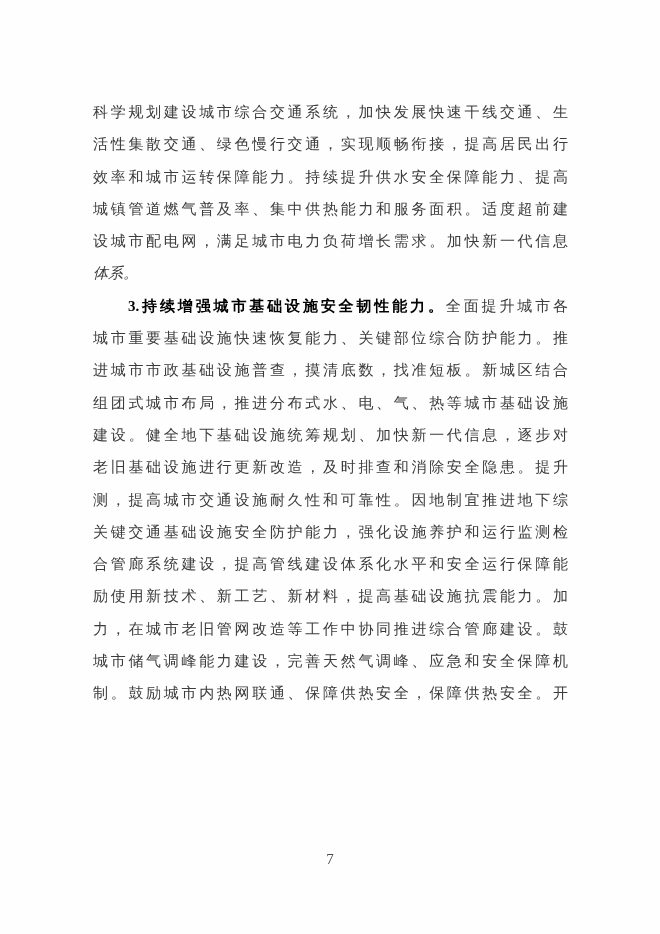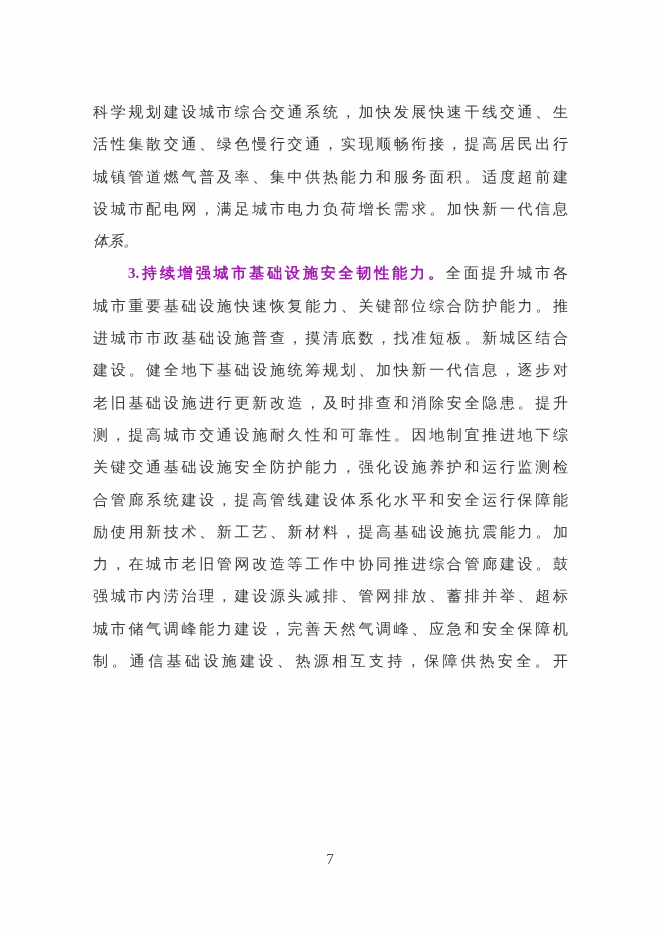--- a/index.html
+++ b/index.html
@@ -41,55 +41,56 @@
   .line.indent {
     padding-left: 35px;
   }
   .line.short {
     text-align-last: left;
     white-space: normal;
     font-style: italic;
   }
   .seg.b {
     font-weight: bold;
-    color: #a21caf;
+    color: #000000;
   }
   .page-number {
     position: absolute;
     top: 849px;
     left: 0;
     width: 100%;
     text-align: center;
     font-size: 15px;
     line-height: 20px;
     color: #4a4a4a;
   }
 </style>
 </head>
 <body>
 
 <div class="page">
   <div class="content">
       <div class="para">
         <div class="line"><span class="seg">科学规划建设城市综合交通系统，加快发展快速干线交通、生</span></div>
         <div class="line"><span class="seg">活性集散交通、绿色慢行交通，实现顺畅衔接，提高居民出行</span></div>
+        <div class="line"><span class="seg">效率和城市运转保障能力。持续提升供水安全保障能力、提高</span></div>
         <div class="line"><span class="seg">城镇管道燃气普及率、集中供热能力和服务面积。适度超前建</span></div>
         <div class="line"><span class="seg">设城市配电网，满足城市电力负荷增长需求。加快新一代信息</span></div>
         <div class="line short"><span class="seg">体系。</span></div>
       </div>
       <div class="para">
         <div class="line indent"><span class="seg b">3.持续增强城市基础设施安全韧性能力。</span><span class="seg">全面提升城市各</span></div>
         <div class="line"><span class="seg">城市重要基础设施快速恢复能力、关键部位综合防护能力。推</span></div>
         <div class="line"><span class="seg">进城市市政基础设施普查，摸清底数，找准短板。新城区结合</span></div>
+        <div class="line"><span class="seg">组团式城市布局，推进分布式水、电、气、热等城市基础设施</span></div>
         <div class="line"><span class="seg">建设。健全地下基础设施统筹规划、加快新一代信息，逐步对</span></div>
         <div class="line"><span class="seg">老旧基础设施进行更新改造，及时排查和消除安全隐患。提升</span></div>
         <div class="line"><span class="seg">测，提高城市交通设施耐久性和可靠性。因地制宜推进地下综</span></div>
         <div class="line"><span class="seg">关键交通基础设施安全防护能力，强化设施养护和运行监测检</span></div>
         <div class="line"><span class="seg">合管廊系统建设，提高管线建设体系化水平和安全运行保障能</span></div>
         <div class="line"><span class="seg">励使用新技术、新工艺、新材料，提高基础设施抗震能力。加</span></div>
         <div class="line"><span class="seg">力，在城市老旧管网改造等工作中协同推进综合管廊建设。鼓</span></div>
-        <div class="line"><span class="seg">强城市内涝治理，建设源头减排、管网排放、蓄排并举、超标</span></div>
         <div class="line"><span class="seg">城市储气调峰能力建设，完善天然气调峰、应急和安全保障机</span></div>
-        <div class="line"><span class="seg">制。通信基础设施建设、热源相互支持，保障供热安全。开</span></div>
+        <div class="line"><span class="seg">制。鼓励城市内热网联通、保障供热安全，保障供热安全。开</span></div>
       </div>
     </div>
   <div class="page-number">7</div>
 </div>
 
 </body></html>

